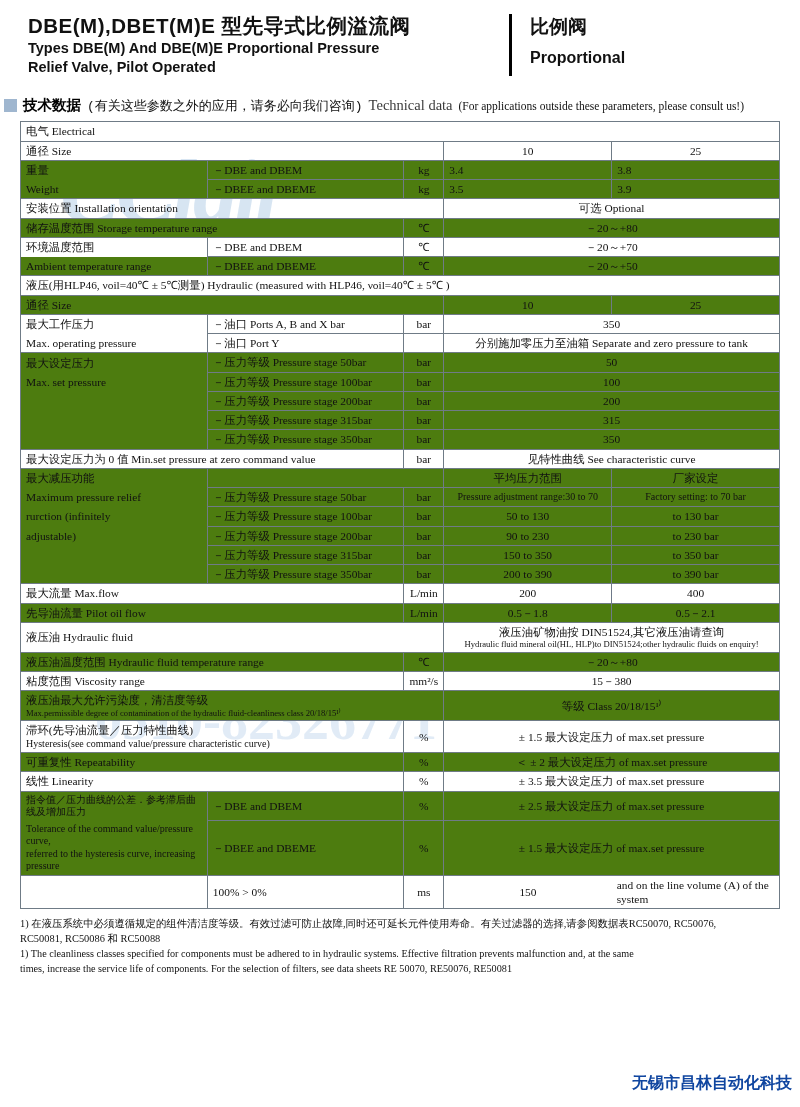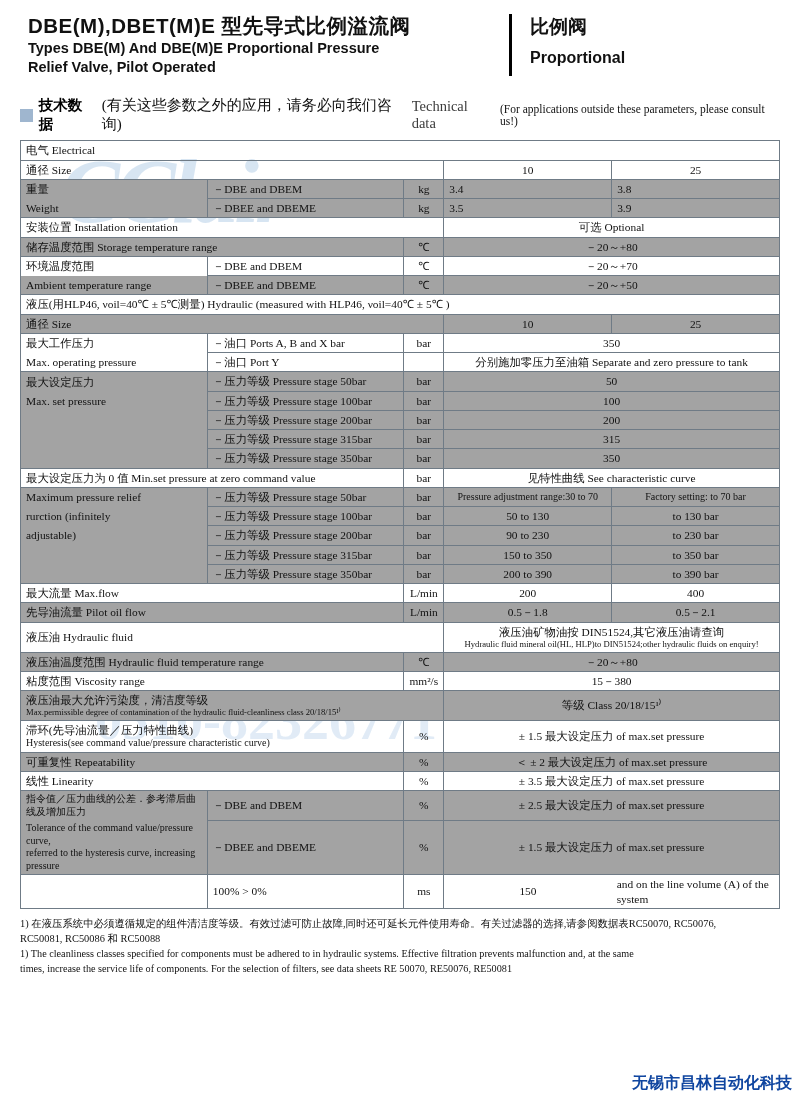--- a/index.html
+++ b/index.html
@@ -27,45 +27,45 @@
   .hdr-flex{display:flex;align-items:flex-start;}
   .hdr-left{flex:0 0 475px;}
   .hdr-divider{width:3px;background:#000;margin:0 0 0 6px;align-self:stretch;min-height:62px;}
   .hdr-right{padding-left:18px;}
   .title-cn{font-family:"Liberation Sans",sans-serif;font-weight:bold;font-size:20.5px;letter-spacing:.5px;line-height:1.15;}
   .title-en{font-family:"Liberation Sans",sans-serif;font-weight:bold;font-size:14.5px;line-height:1.2;margin-top:2px;}
   .right-cn{font-family:"Liberation Sans",sans-serif;font-weight:bold;font-size:19px;}
   .right-en{font-family:"Liberation Sans",sans-serif;font-weight:bold;font-size:16px;margin-top:9px;}
 
   
-  .section-bar{margin:14px 20px 6px 20px;display:flex;align-items:center;gap:6px;}
+  .section-bar{margin:14px 20px 6px 4px;display:flex;align-items:center;gap:6px;}
   .sq{width:13px;height:13px;background:#9fb6cf;display:inline-block;}
   .sec-cn{font-family:"Liberation Sans",sans-serif;font-weight:bold;font-size:14.5px;color:#000;}
-  .sec-cn-small{font-weight:normal;font-size:15px;font-family:Liberation Serif, serif;}
+  .sec-cn-small{font-weight:normal;font-size:13px;font-family:Liberation Mono, monospace;}
   .sec-en{font-size:14.5px;color:#3b3b3b;}
   .sec-en-small{font-size:11.5px;}
 
   
   table.spec{
     border-collapse:collapse;
     width:760px;
     margin:0 20px;
     font-size:11.4px;
     position:relative;
     z-index:2;
     padding-left:42px;
   }
   table.spec td{
     border:1px solid #6f7b86;
     padding:2px 5px;
     vertical-align:middle;
     line-height:1.25;
     background:transparent;
   }
-  .band{background:#a3a3a3;}
+  .band{background:#4d7c0f;}
   .c{text-align:center;}
   .l{text-align:left;}
   .nb-l{border-left:none !important;}
   .nb-r{border-right:none !important;}
   .nb-t{border-top:none !important;}
   .nb-b{border-bottom:none !important;}
   .small{font-size:10px;}
   .tiny{font-size:8.6px;}
   .two-line{line-height:1.15;}
   .foot{
@@ -227,20 +227,27 @@
       <td class="c" colspan="2">350</td>
     </tr>
 
     <tr>
       <td class="l" colspan="2">最大设定压力为 0 值 Min.set pressure at zero command value</td>
       <td class="c">bar</td>
       <td class="c" colspan="2">见特性曲线 See characteristic curve</td>
     </tr>
 
     <tr class="band">
+      <td class="l nb-b">最大减压功能</td>
+      <td class="nb-r">&nbsp;</td>
+      <td class="nb-l">&nbsp;</td>
+      <td class="c">平均压力范围</td>
+      <td class="c">厂家设定</td>
+    </tr>
+    <tr class="band">
       <td class="l nb-t nb-b">Maximum pressure relief</td>
       <td class="l">－压力等级 Pressure stage 50bar</td>
       <td class="c">bar</td>
       <td class="c small">Pressure adjustment range:30 to 70</td>
       <td class="c small">Factory setting: to 70 bar</td>
     </tr>
     <tr class="band">
       <td class="l nb-t nb-b">rurction (infinitely</td>
       <td class="l">－压力等级 Pressure stage 100bar</td>
       <td class="c">bar</td>

